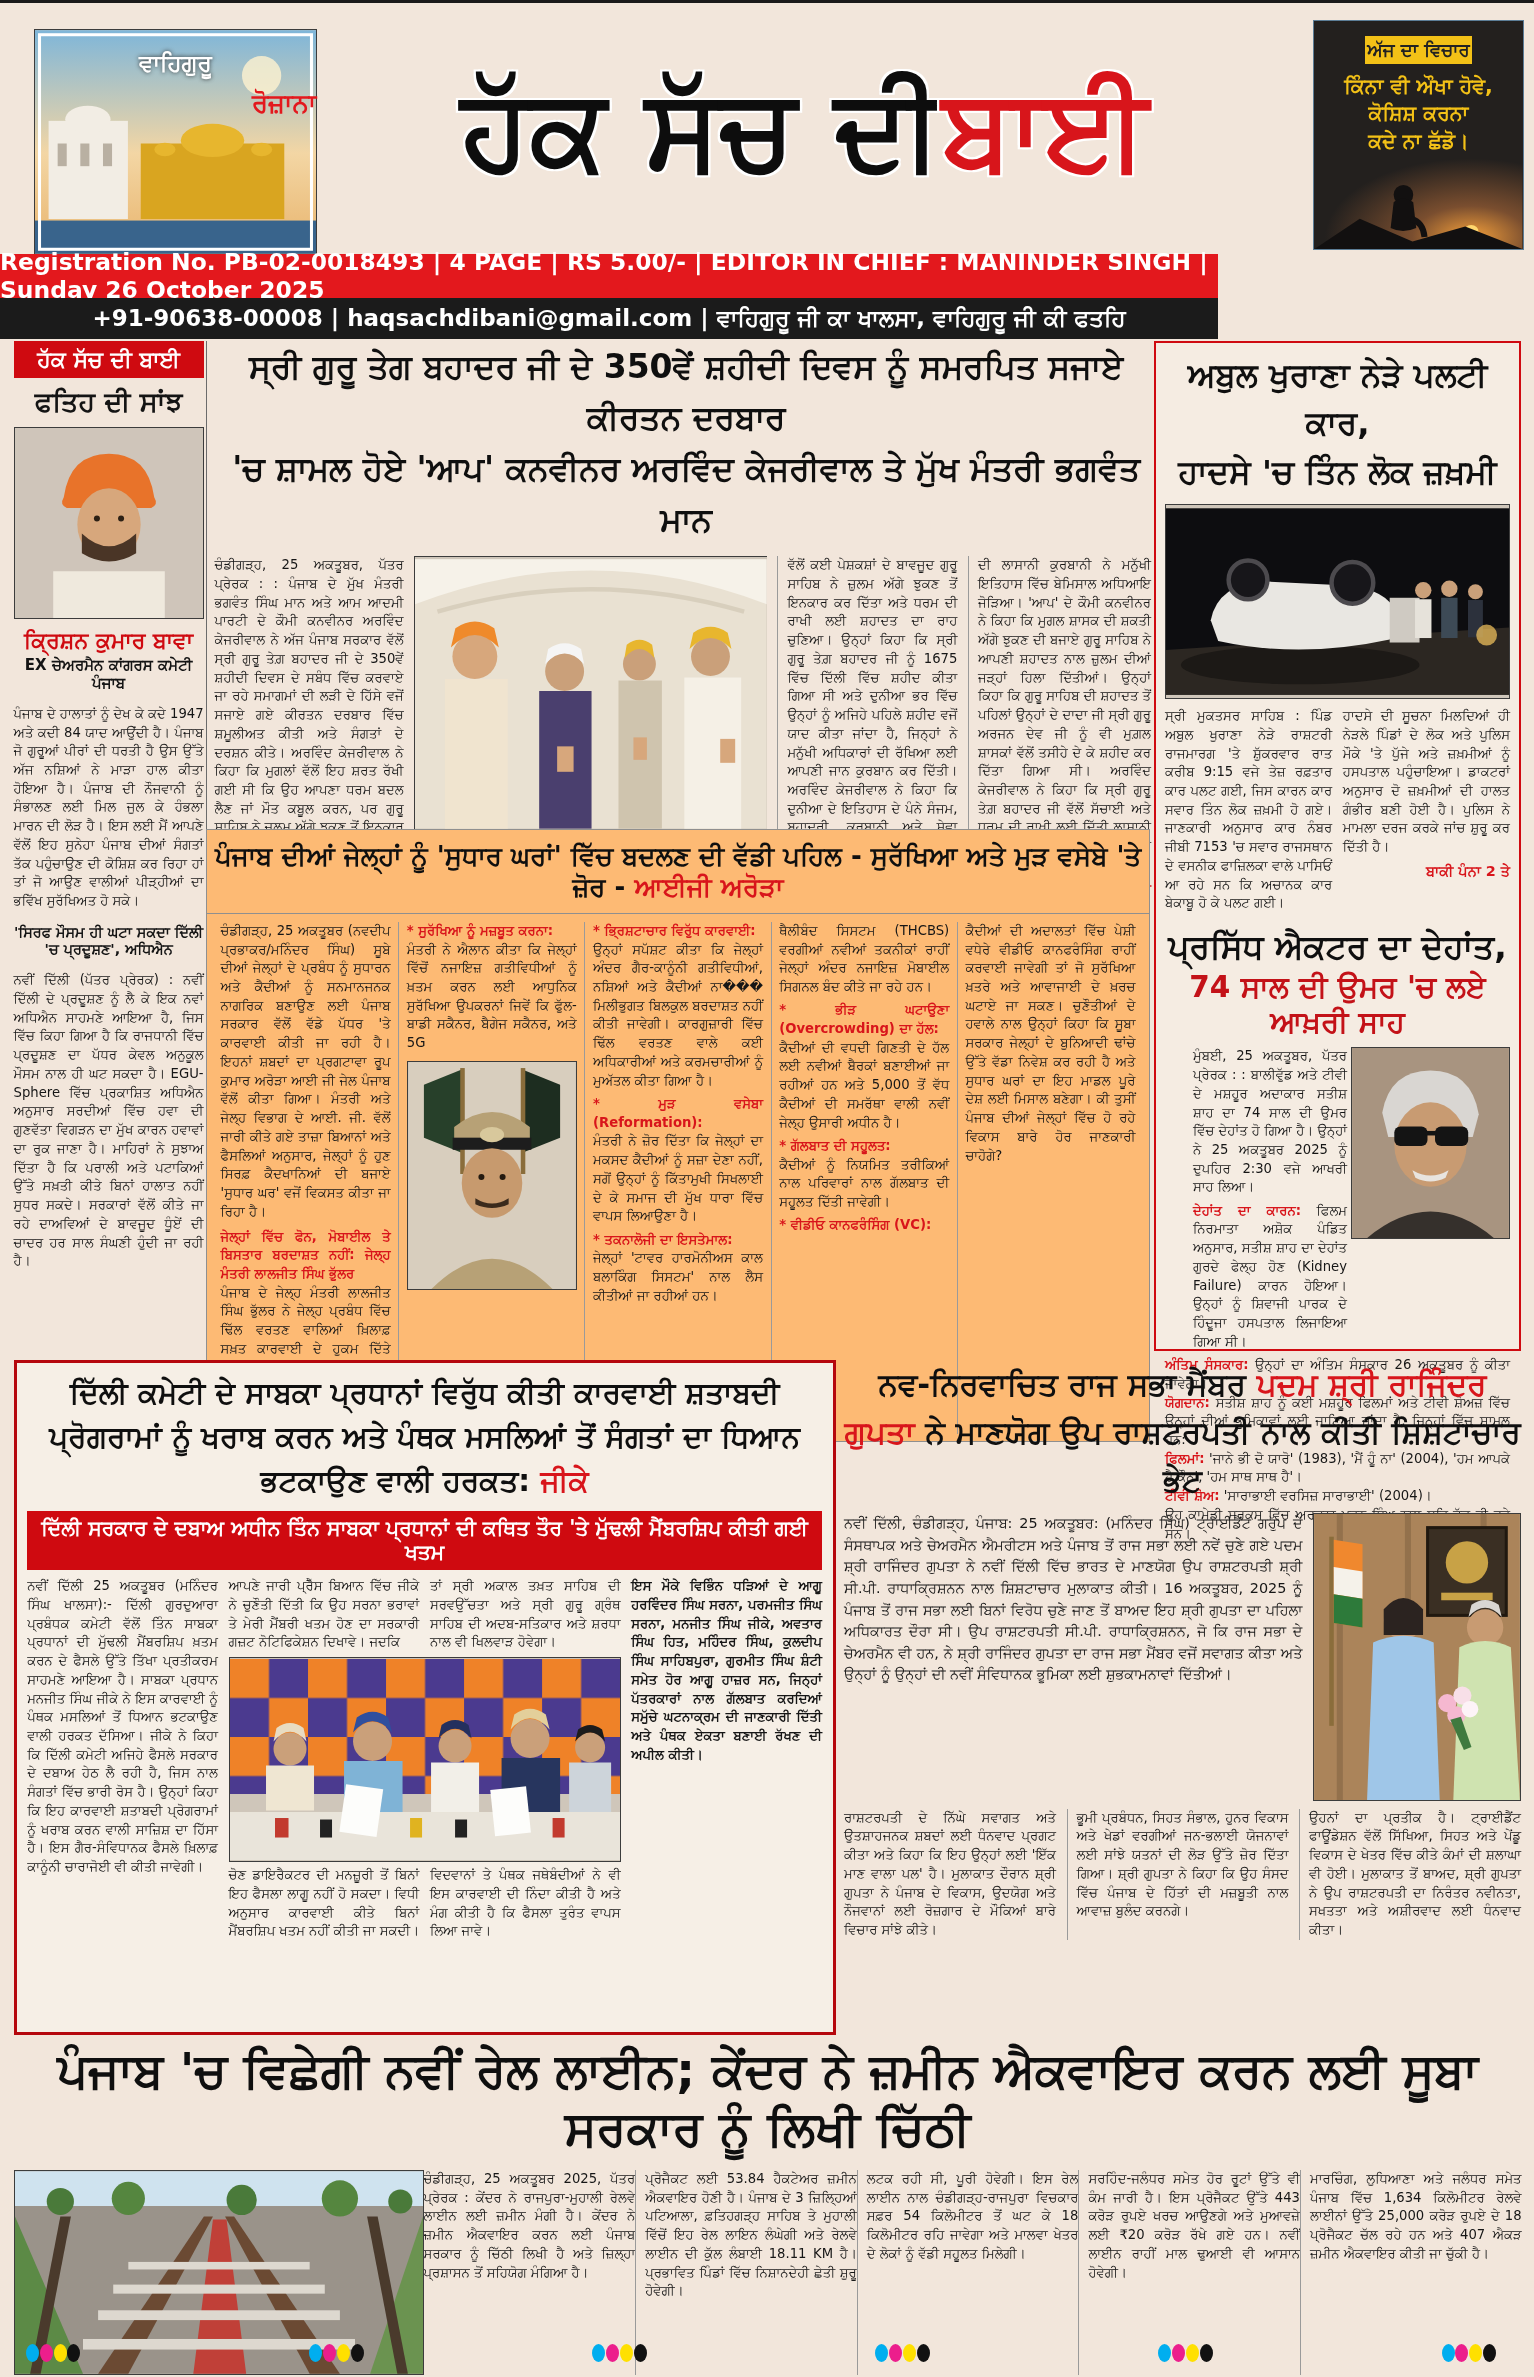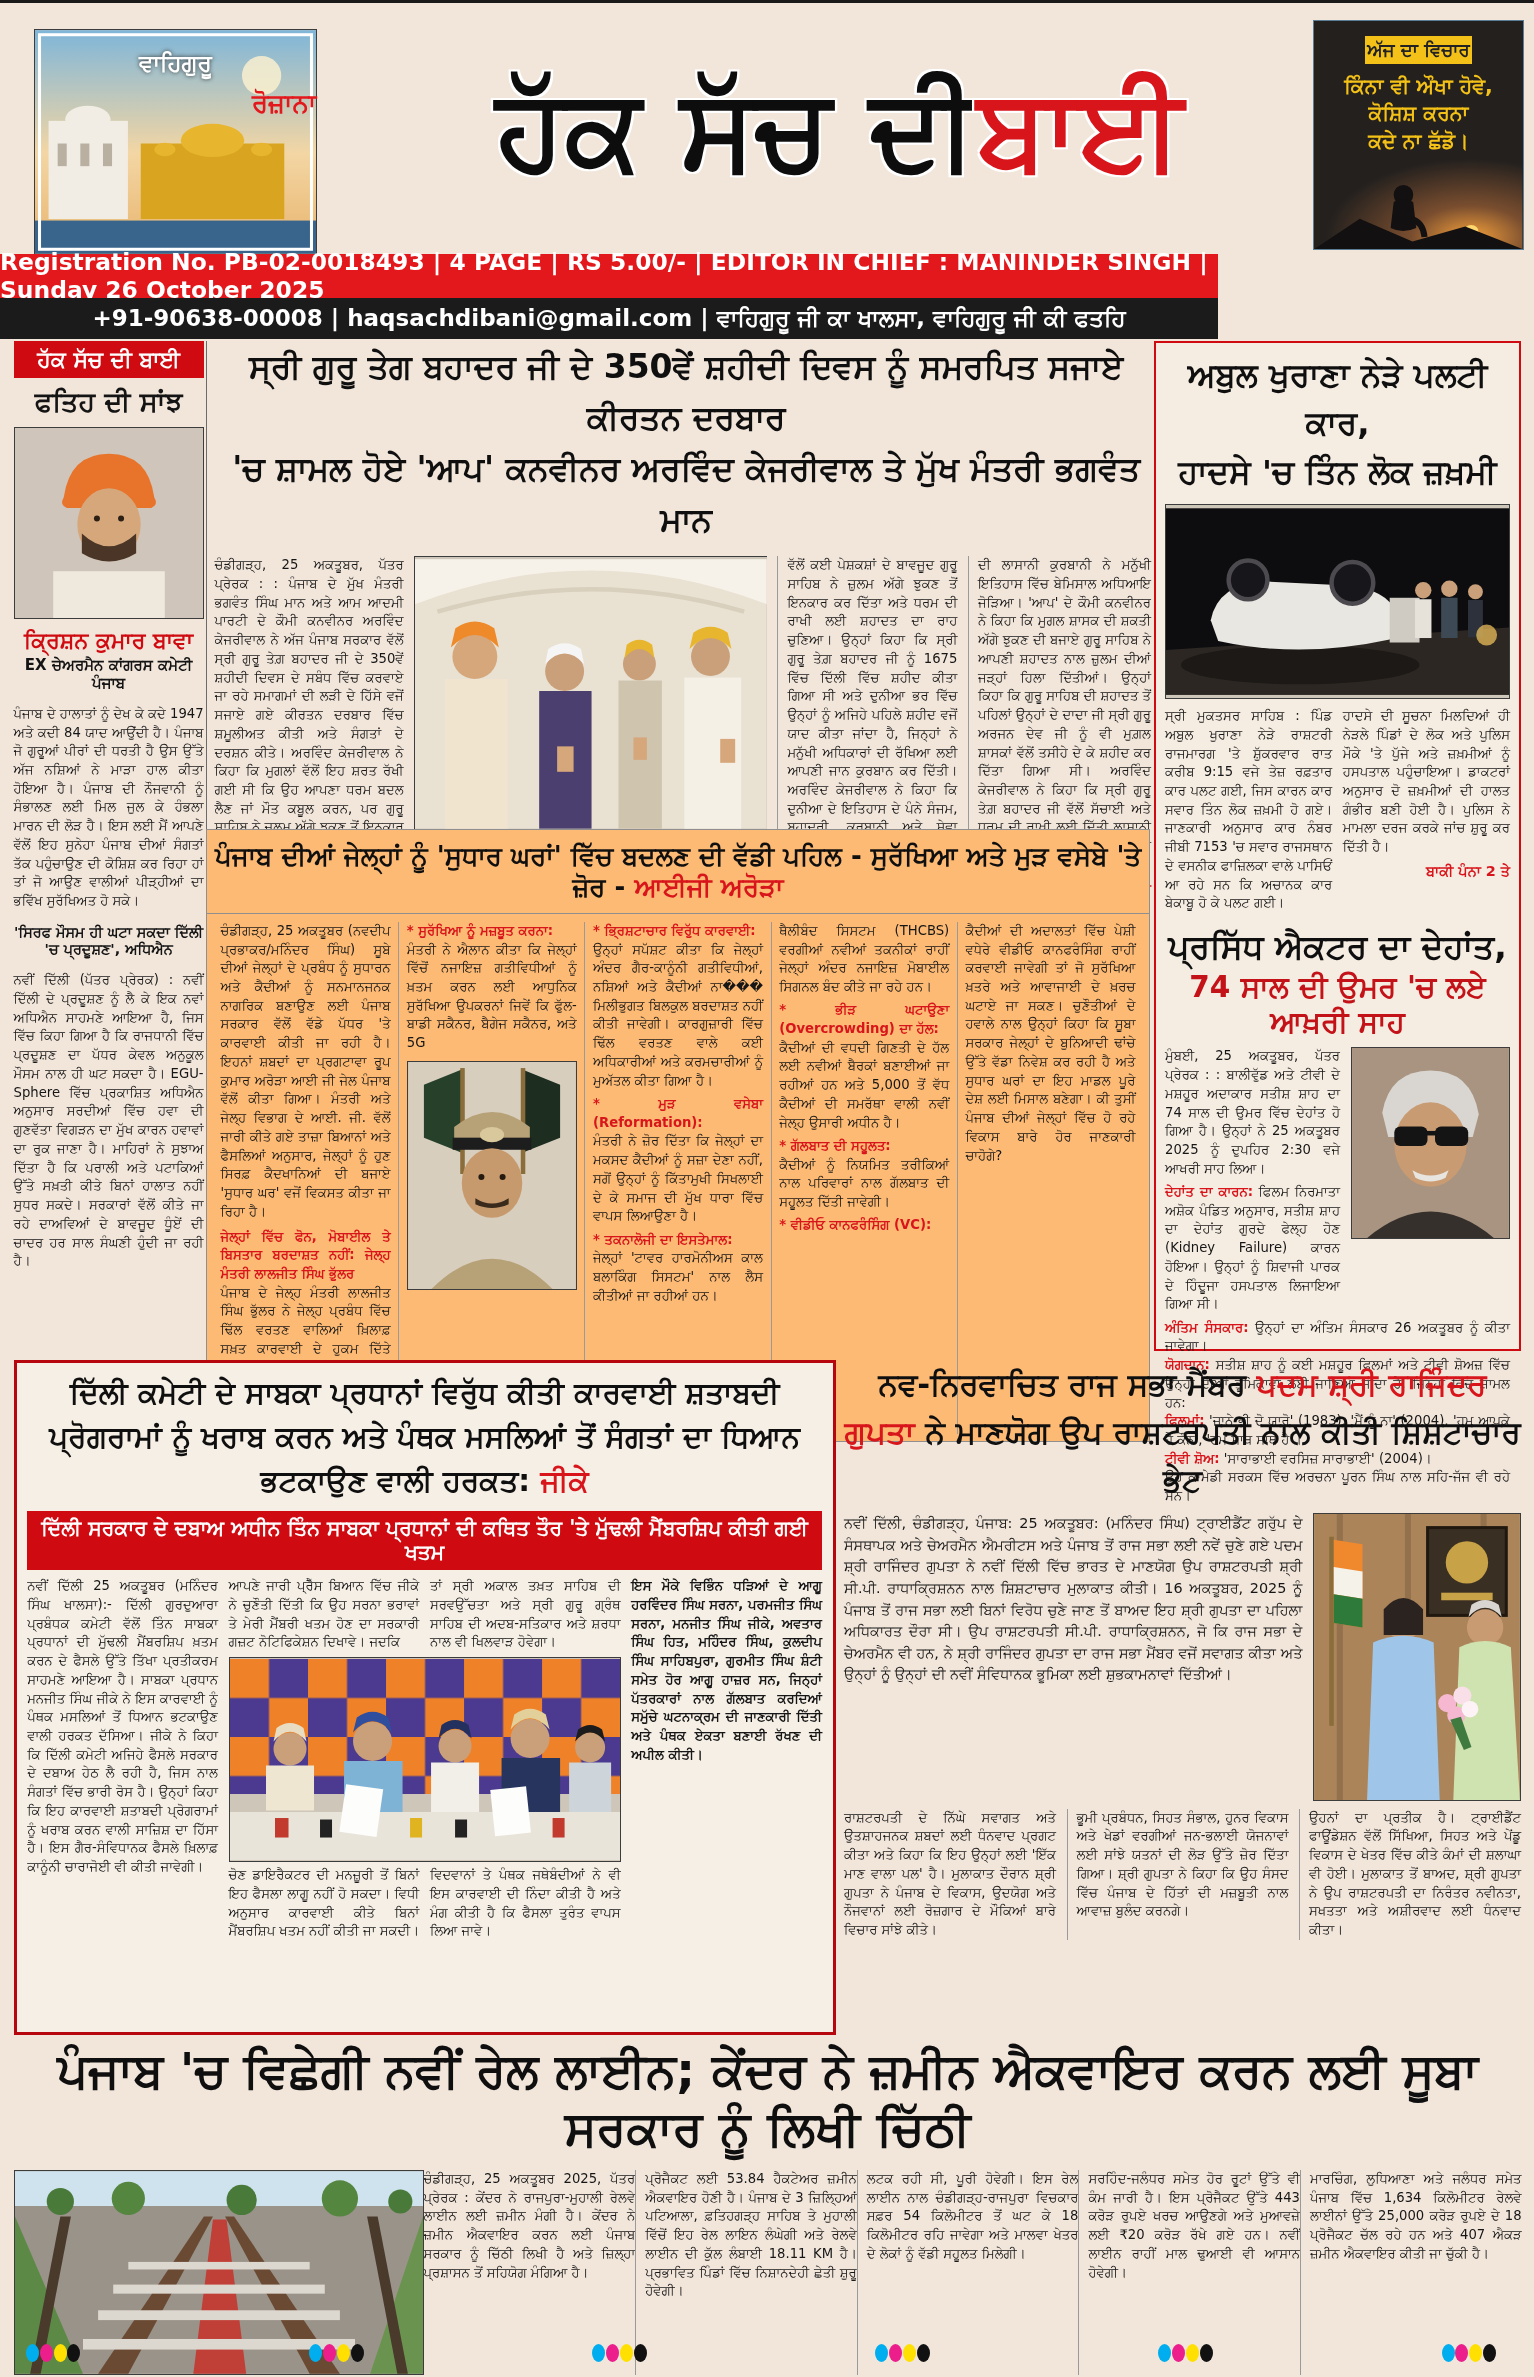--- a/index.html
+++ b/index.html
@@ -60,21 +60,21 @@
   .offph{height:227px;margin-top:7.6px;}
   
   .rightbox{position:absolute;left:1154px;top:338px;width:367px;height:1010px;border:2.3px solid #cf0a10;
             background:#f5ece2;padding:7.6px 9px;box-sizing:border-box;}
   .rightbox .h1{font-size:32.5px;line-height:1.5;}
   .accph{height:193px;margin:7.6px 0;}
   .acccols{display:flex;gap:10.6px;}
   .acccols>div{flex:1;}
   .actor-h{font-size:33px;margin-top:13.6px;}
   .actor-h2{font-size:29.5px;color:#c31218;font-weight:bold;text-align:center;margin-top:3px;}
-  .actorflex{display:flex;gap:11px;margin-top:7.6px;}
+  .actorflex{display:flex;gap:4px;margin-top:7.6px;margin-left:28px;}
   .actorflex .t{flex:1;}
   .actorph{width:157px;height:190px;flex:0 0 auto;}
   
   .delhi{position:absolute;left:13.6px;top:1357px;width:822px;height:675px;border:3px solid #b5070d;
          background:#f6efe6;box-sizing:border-box;padding:7.6px 10.6px;}
   .delhi .h{font-size:29.5px;line-height:1.5;}
   .delhi .strip{background:#cf0a10;color:#fff;font-weight:bold;font-size:20.4px;text-align:center;
                 padding:5.3px 3px;margin:7.6px 0;}
   .delhigrid{display:grid;grid-template-columns:1fr 1fr 1fr 1fr;column-gap:10.6px;}
   .delhigrid .d1{grid-area:1/1/4/2;}
@@ -133,21 +133,21 @@
       <ellipse cx="172" cy="158" rx="14" ry="9" fill="#e7b62e"></ellipse>
         <ellipse cx="300" cy="158" rx="14" ry="9" fill="#e7b62e"></ellipse>
       <rect x="0" y="252" width="372" height="44" fill="#39648c"></rect>
       <rect x="6" y="6" width="360" height="284" fill="none" stroke="#ffffff" stroke-width="4"></rect>
     </svg>
     <div class="temple-cap">ਵਾਹਿਗੁਰੂ</div>
   </div>
 
   <div class="daily">ਰੋਜ਼ਾਨਾ</div>
 
-  <h1 class="mast-title" style="margin:0;padding-left:35px;">
+  <h1 class="mast-title" style="margin:0;">
     <span>ਹੱਕ ਸੱਚ ਦੀ </span>
     <span class="r">ਬਾਈ</span>
   </h1>
 
   <div class="thought">
     <svg style="position:absolute;left:0;bottom:0;width:100%;height:113px;" viewBox="0 0 276 150">
       <defs>
           <radialGradient id="sun" cx="0.75" cy="0.9" r="0.7">
         <stop offset="0" stop-color="#f6a13b"></stop>
             <stop offset="0.4" stop-color="#7a4e2f"></stop>

